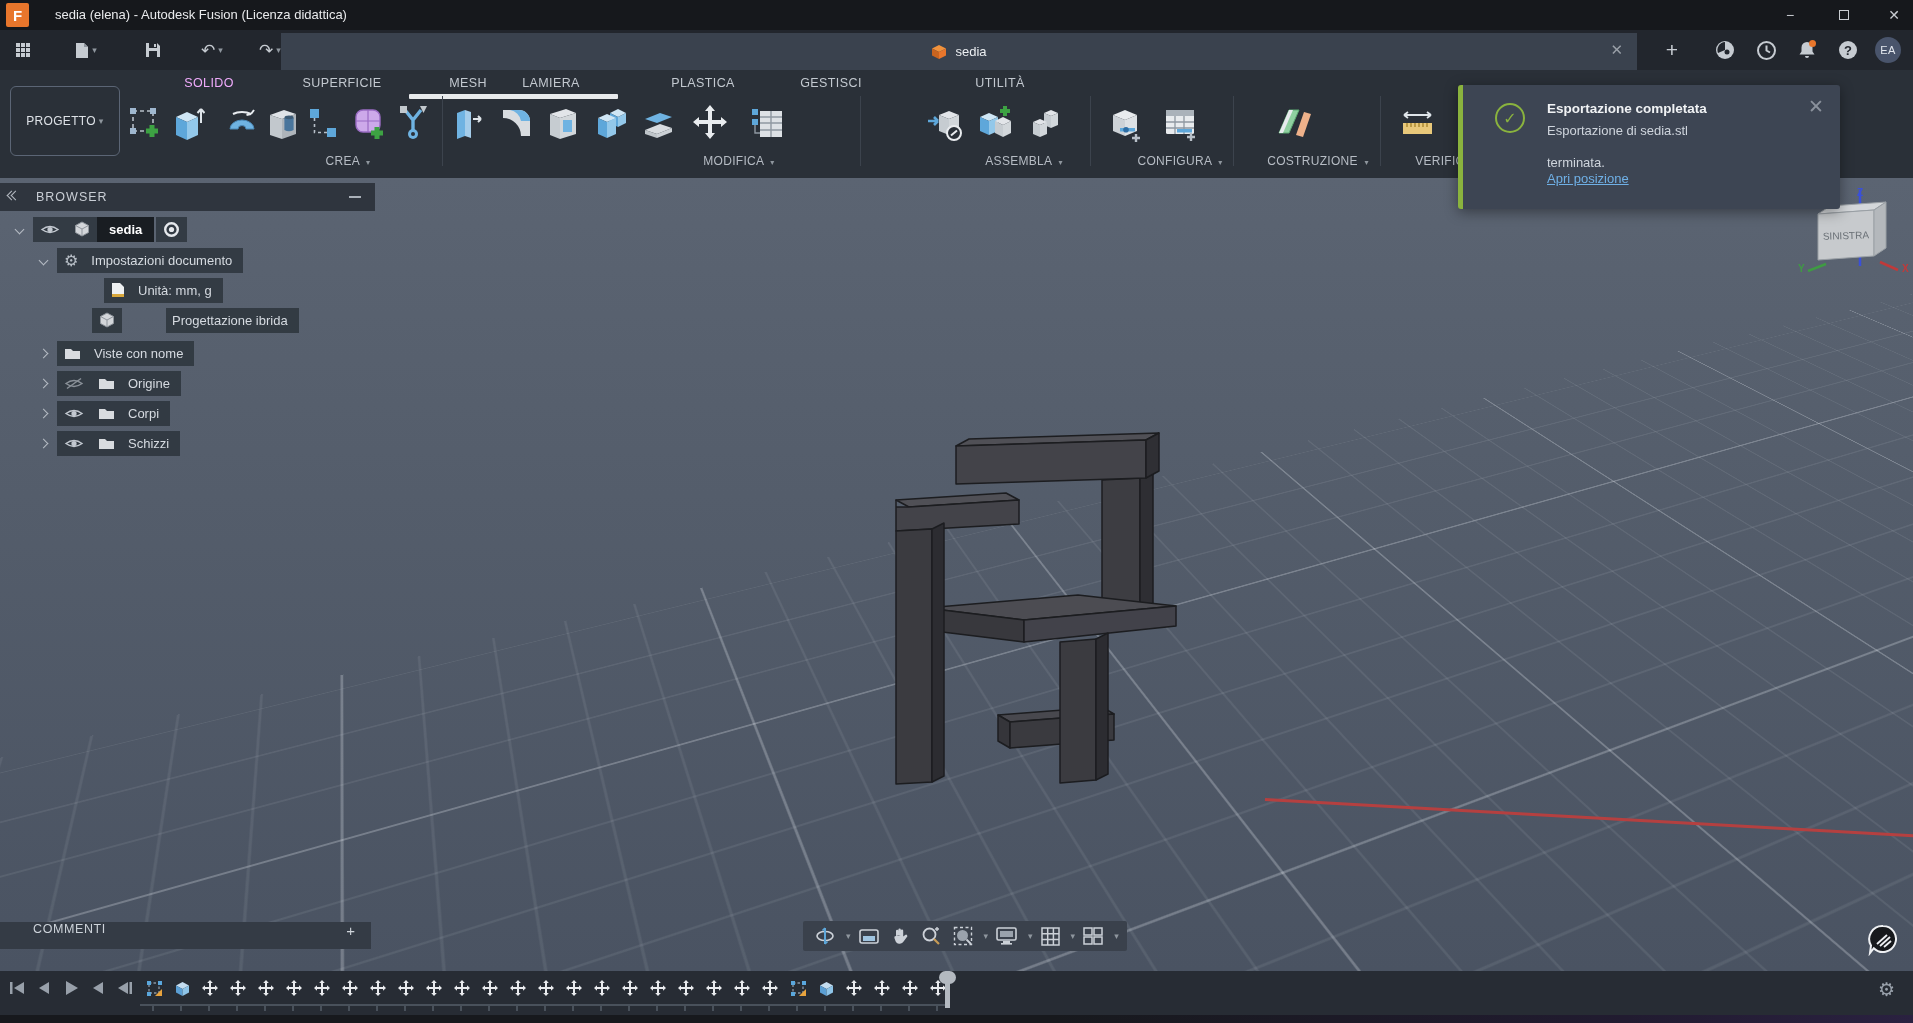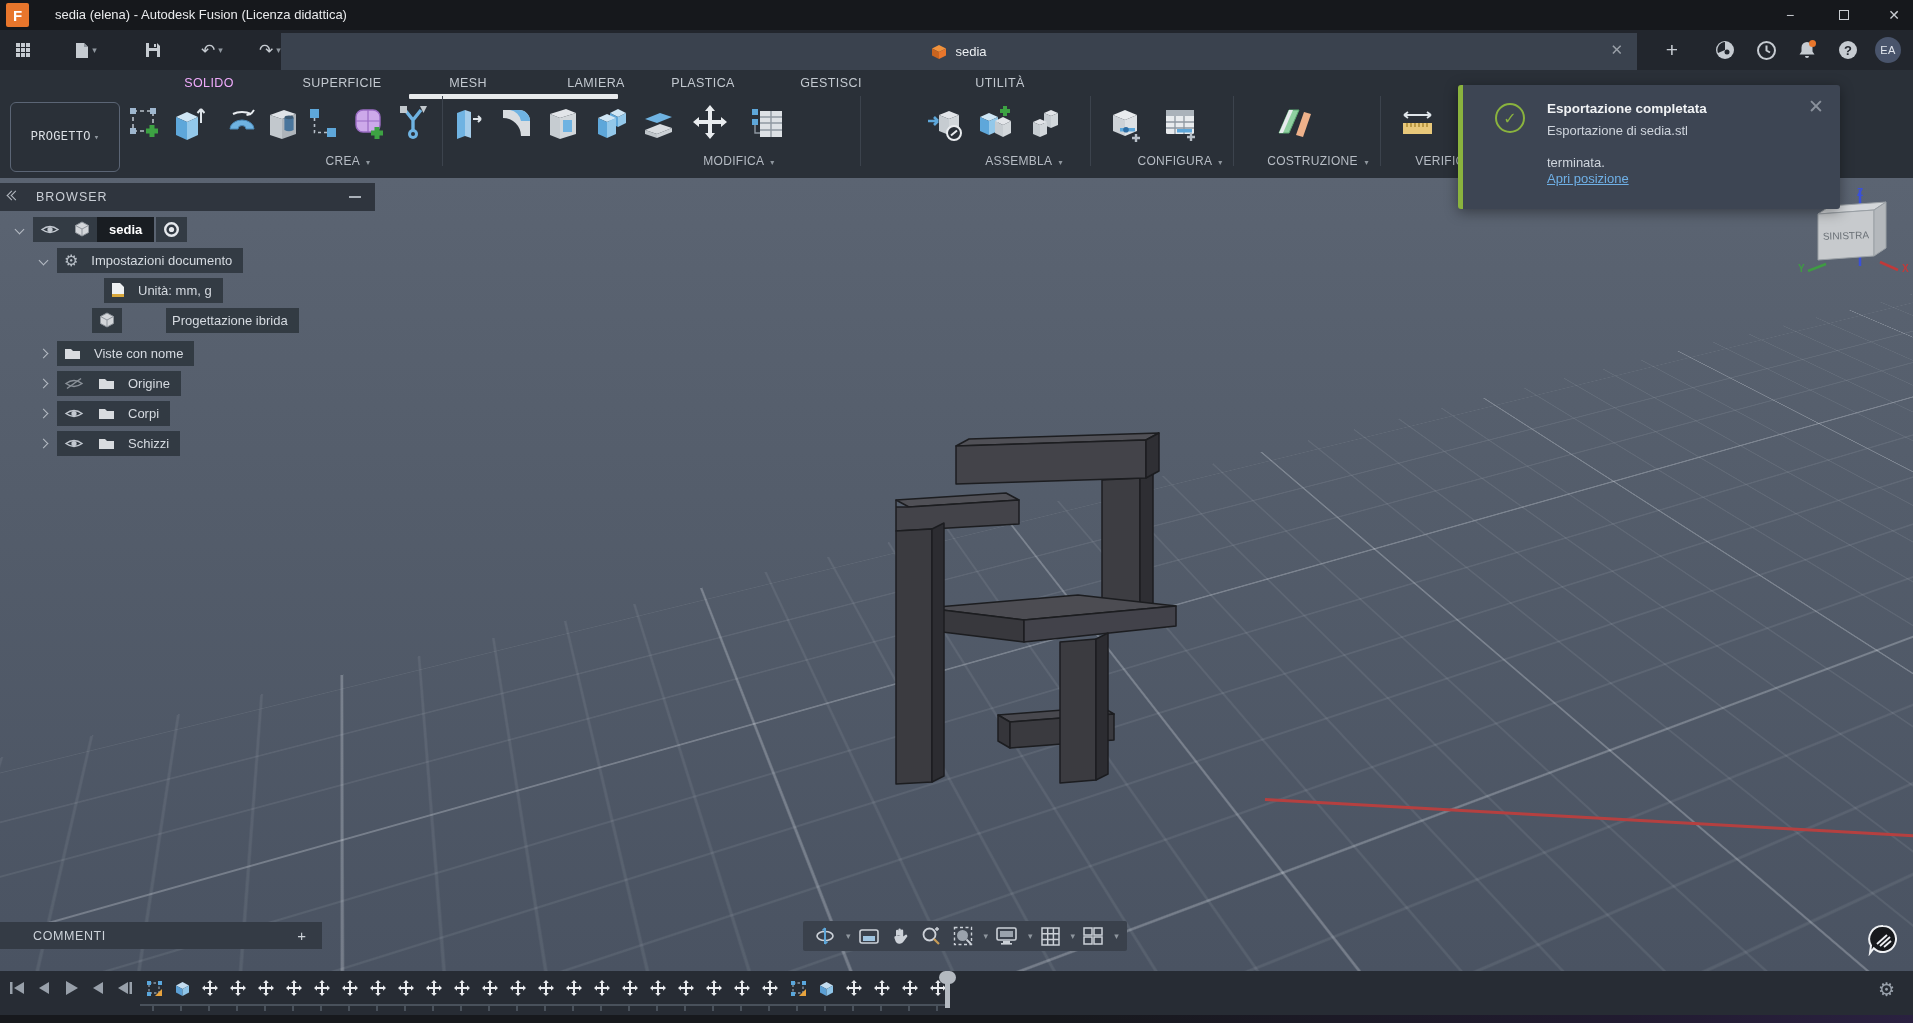--- a/index.html
+++ b/index.html
@@ -32,23 +32,23 @@
     justify-content:center; color:#c6cbd1; }
   .avatar { width:26px; height:26px; border-radius:50%; background:#49546b; color:#e3e7ee;
     font-size:11px; display:flex; align-items:center; justify-content:center; letter-spacing:.5px; }
   .icnbtn svg { display:block; }
 
   
   .ribbon { position:absolute; left:0; top:70px; width:100%; height:108px; background:#2a3038; }
   .tt { position:absolute; top:6px; transform:translateX(-50%); font-size:12.5px; color:#c3c9d0;
     letter-spacing:.4px; }
   .tt.active { color:#f0abfc; }
-  .project-btn { position:absolute; left:10px; top:32px; width:110px; height:70px;
+  .project-btn { position:absolute; left:10px; top:16px; width:110px; height:70px;
     border:1px solid #5b6575; border-radius:6px; display:flex; align-items:center; justify-content:center;
-    color:#dde1e6; font-size:12px; letter-spacing:.3px;font-family:Liberation Mono, monospace; }
+    color:#dde1e6; font-size:12px; letter-spacing:.3px; }
   .hlbar { position:absolute; left:409px; top:24px; width:209px; height:5px; background:#e8eaec;
     border-radius:1px; }
   .ticon { position:absolute; top:32px; width:40px; height:42px; display:flex; align-items:center;
     justify-content:center; }
   .sep { position:absolute; top:26px; width:1px; height:70px; background:#3c434d; }
   .gl { position:absolute; top:84px; transform:translateX(-50%); font-size:12px; color:#b6bcc4;
     letter-spacing:.3px; white-space:nowrap; }
   .gl .caret { font-size:8px; }
 
   
@@ -91,22 +91,22 @@
     text-decoration:underline; }
   .toast-close { position:absolute; right:16px; top:10px; color:#8a919c; font-size:19px; }
   .check-circle { position:absolute; left:32px; top:18px; width:30px; height:30px; border-radius:50%;
     border:2px solid #8ab33e; color:#8ab33e; display:flex; align-items:center; justify-content:center;
     font-size:16px; }
 
   
   .viewcube { position:absolute; left:1796px; top:186px; z-index:20; }
 
   
-  .comments { position:absolute; left:0; top:922px; width:322px; height:27px; background:#343b45;
-    display:flex; align-items:center; z-index:25; }
+  .comments { position:absolute; left:0; top:922px; width:371px; height:27px; background:#343b45;
+    display:flex; align-items:flex-start; z-index:25; }
   .comments-label { font-size:12.5px; color:#ccd2d9; letter-spacing:.6px; margin-left:33px; }
   .comments-add { position:absolute; right:16px; color:#cfd4da; font-size:15px; }
   .navbar { position:absolute; left:803px; top:921px; height:30px; background:#3a414c; border-radius:2px;
     display:flex; align-items:center; padding:0 8px; gap:4px; z-index:25; }
   .nav-item { display:flex; align-items:center; justify-content:center; padding:0 4px; }
   .fbk { position:absolute; left:1867px; top:924px; z-index:25; }
 
   
   .timeline { position:absolute; left:0; top:971px; width:1913px; height:44px; background:#272c34; }
   .tl-controls { position:absolute; left:8px; top:8px; display:flex; gap:9px; align-items:center; }
@@ -219,21 +219,21 @@
     </div>
     <div class="appbar-right" style="left:1871px;width:34px;">
       <div class="avatar">EA</div>
     </div>
   </div>
 
   <div class="ribbon">
     <div class="tt active" style="left:209px;">SOLIDO</div>
     <div class="tt" style="left:342px;">SUPERFICIE</div>
     <div class="tt" style="left:468px;">MESH</div>
-    <div class="tt" style="left:596px;text-align:right;">LAMIERA</div>
+    <div class="tt" style="left:551px;text-align:right;">LAMIERA</div>
     <div class="tt" style="left:703px;">PLASTICA</div>
     <div class="tt" style="left:831px;">GESTISCI</div>
     <div class="tt" style="left:1000px;text-align:center;">UTILITÀ</div>
 
     <div class="project-btn">
       <span>PROGETTO</span>
         <span class="caret">▾</span>
     </div>
 
     <div class="hlbar"></div>

